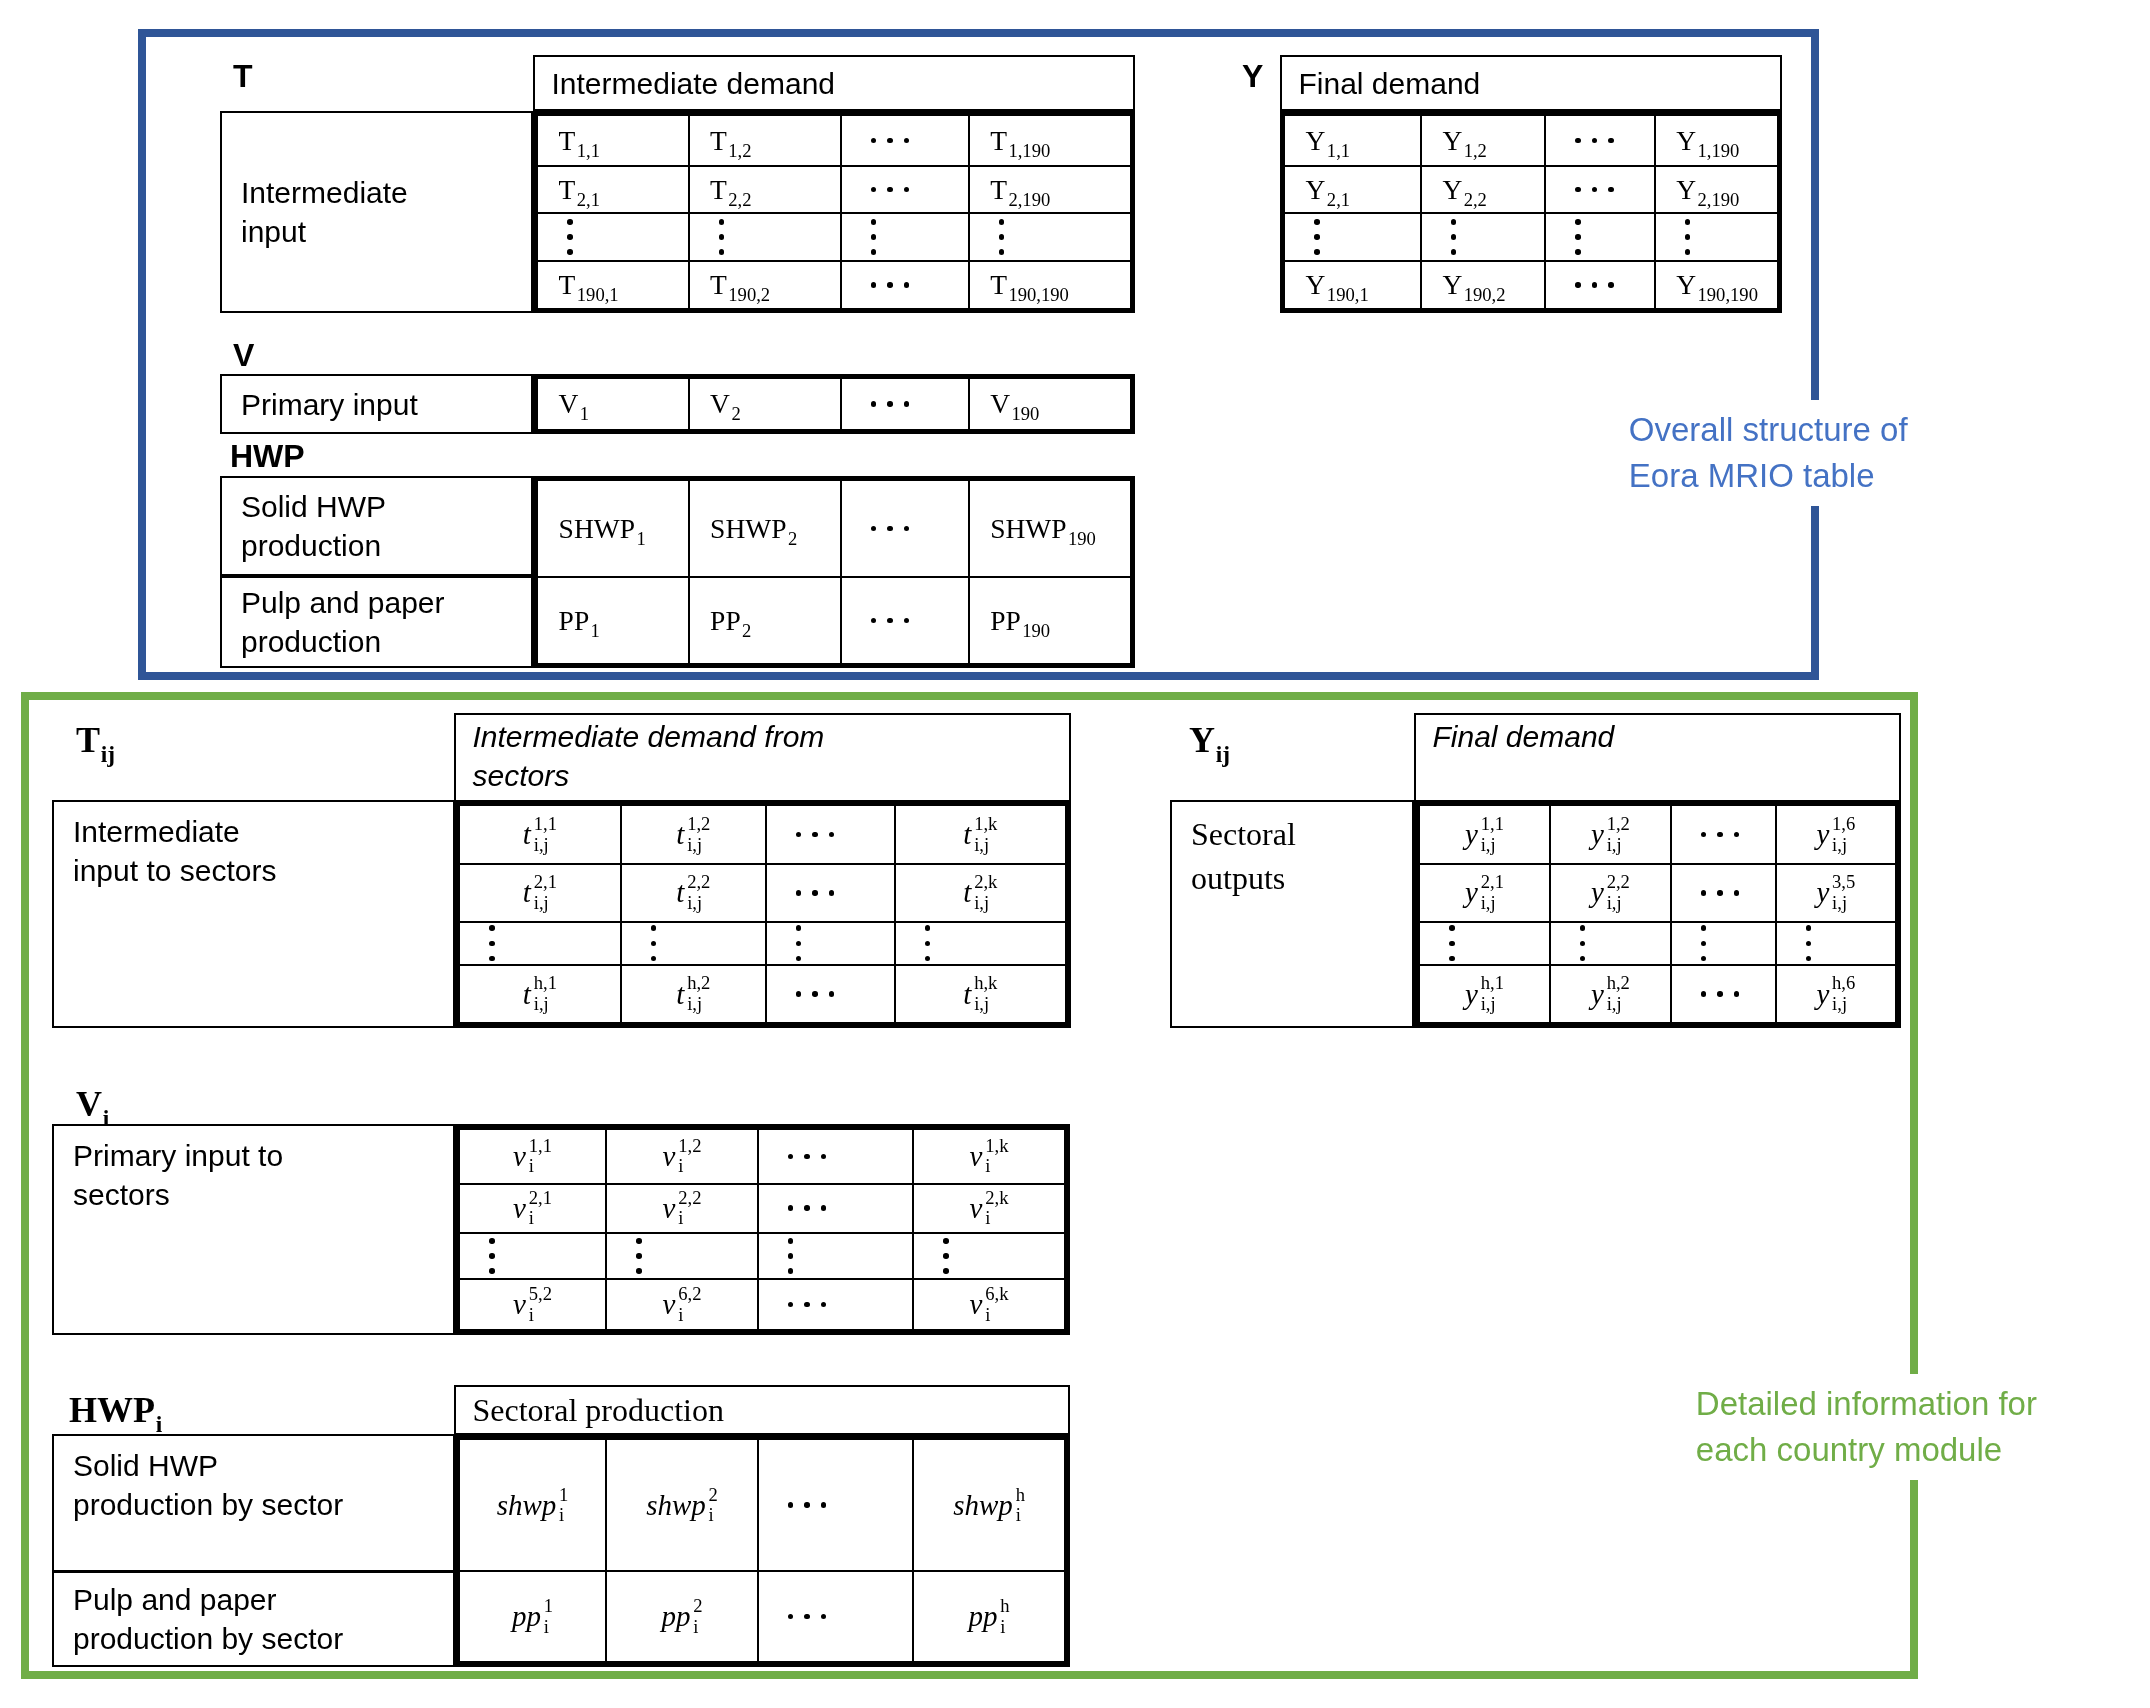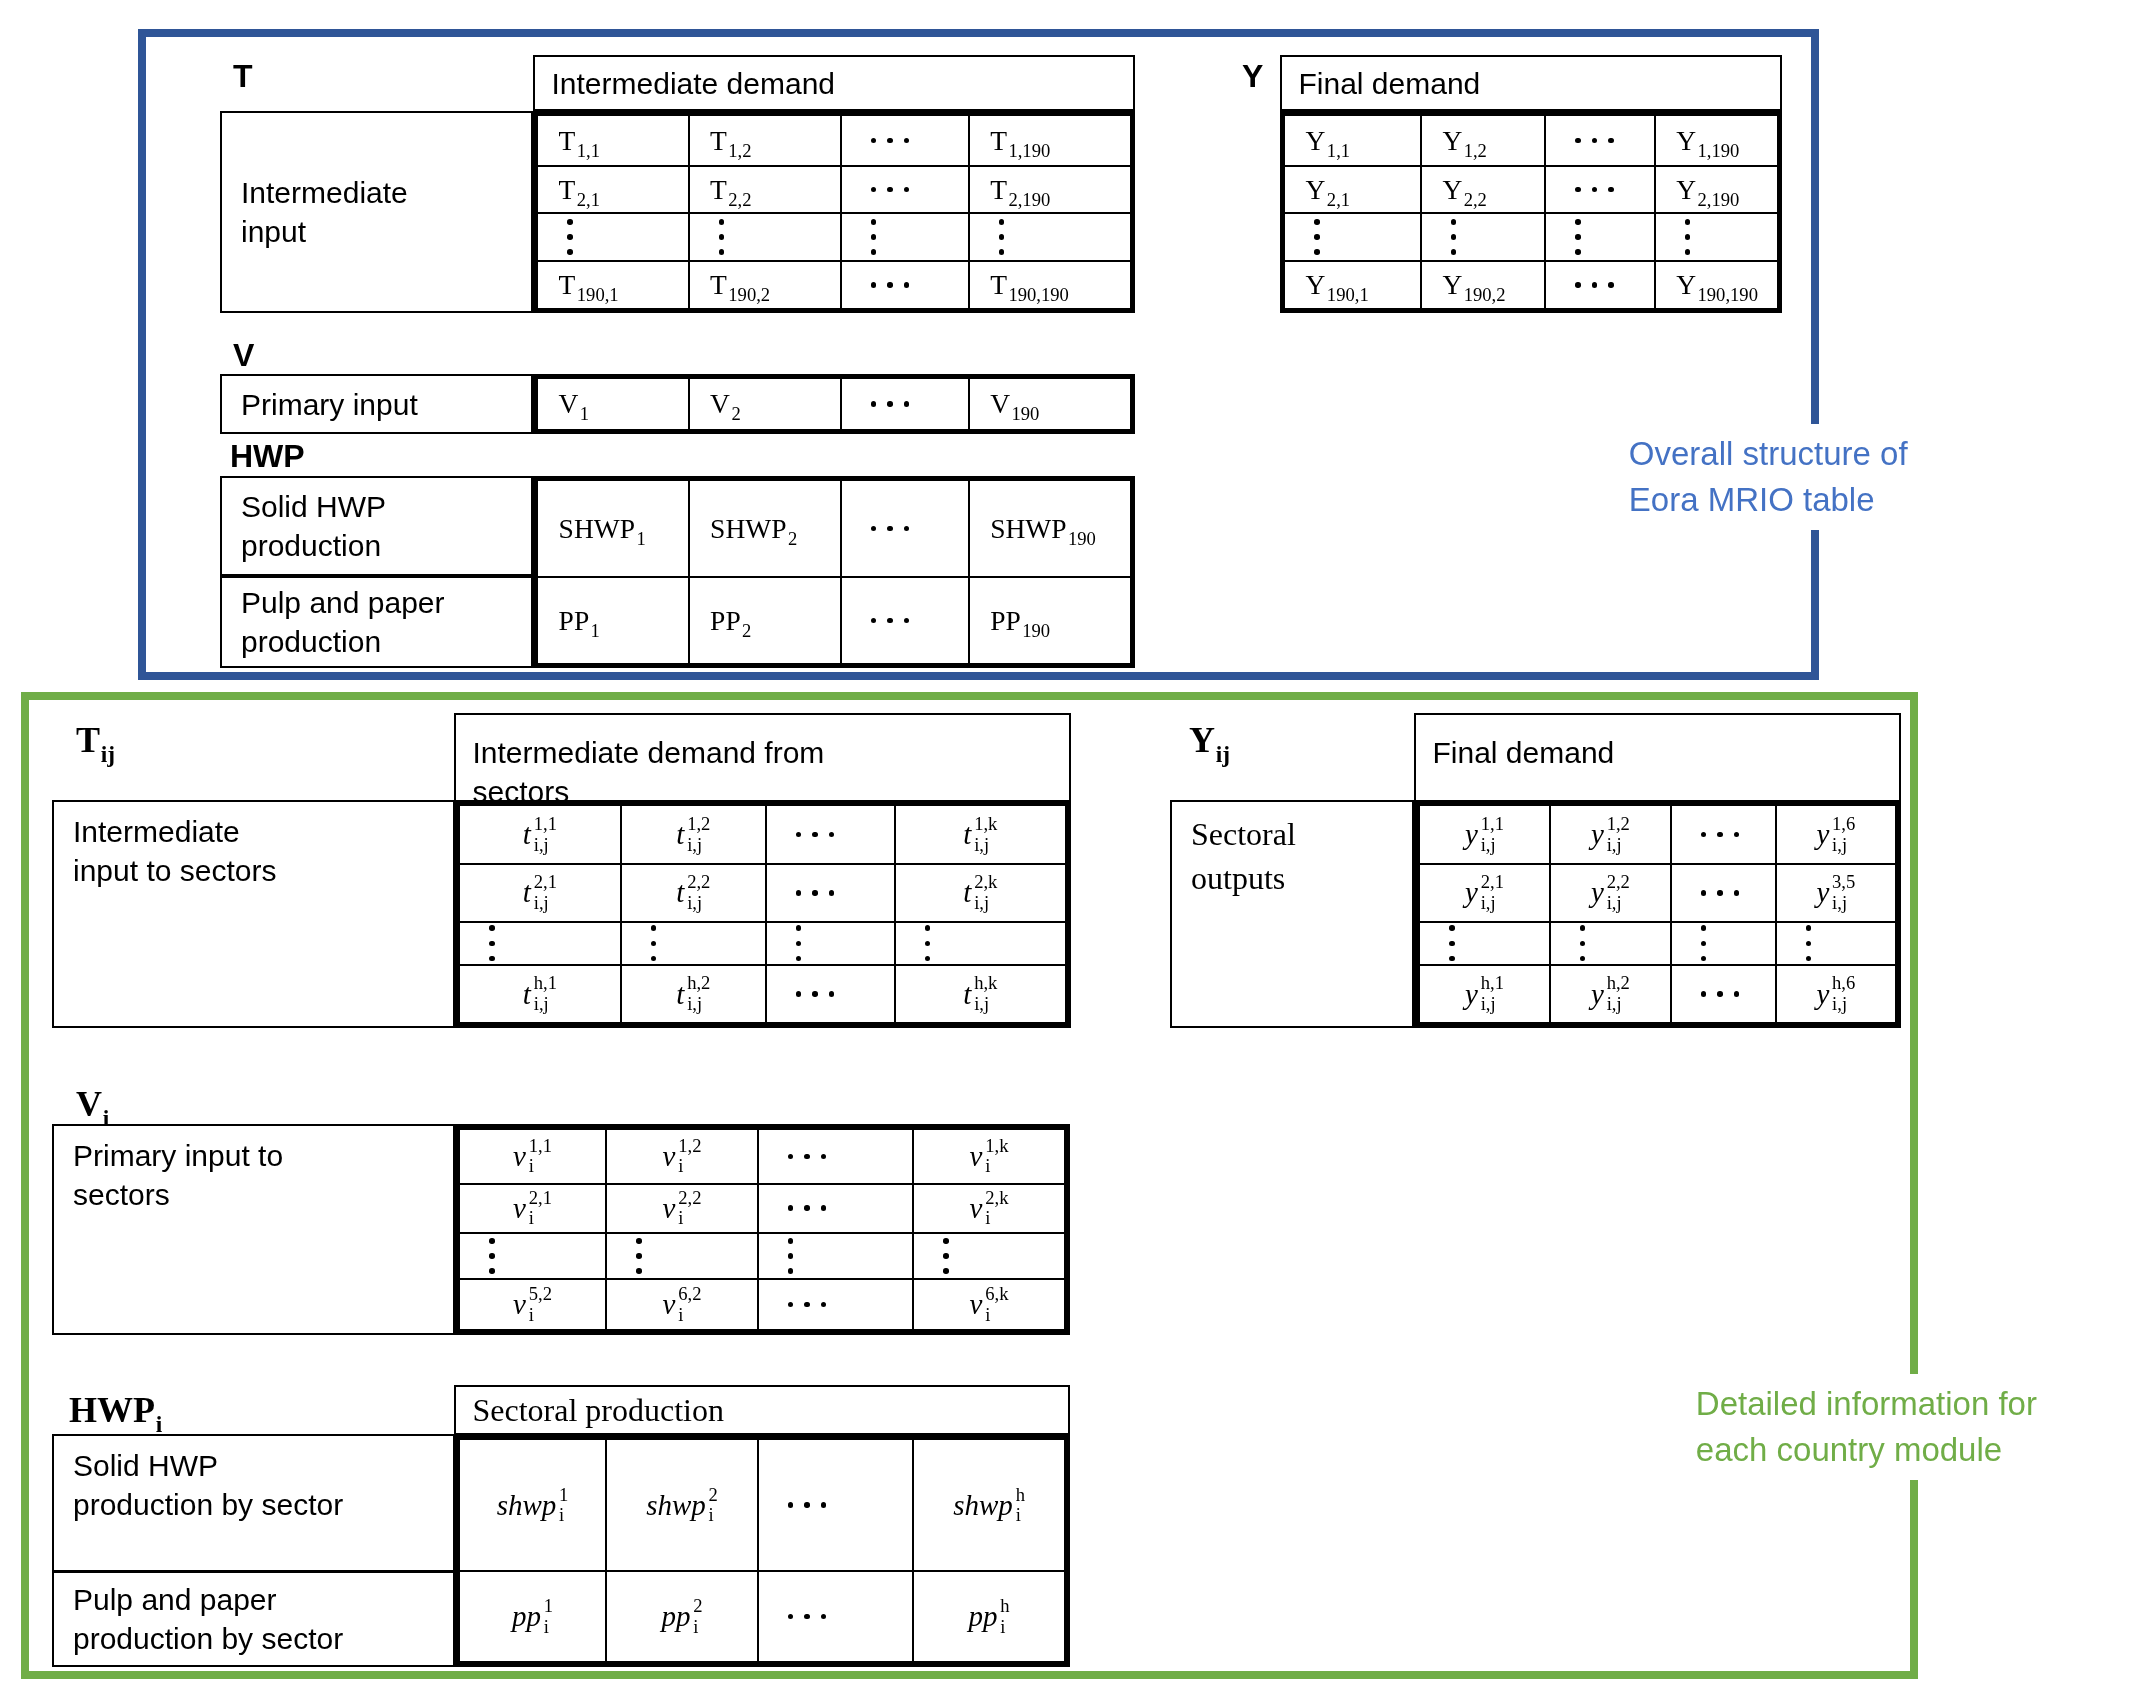--- a/index.html
+++ b/index.html
@@ -19,21 +19,21 @@
 
   .letter { position:absolute; font-weight:700; font-size:32px; white-space:nowrap; }
   .letter.serif { font-family:"Liberation Serif","DejaVu Serif",serif; font-size:36px; }
   .letter .msub { font-size:23.4px; transform:translateY(9.6px); display:inline-block; margin-left:0.7px; }
 
   .hdr {
     position:absolute; background:#fff; border:2.1px solid #000;
     display:flex; align-items:center; padding-left:16.5px;
     font-size:30px; line-height:39px;
   }
-  .hdr.top { align-items:flex-start; padding-top:18px; }
+  .hdr.top { align-items:flex-start; padding-top:2px;font-style:italic; }
   .hdr.serif { font-family:"Liberation Serif","DejaVu Serif",serif; font-size:32px; }
 
   .lbl {
     position:absolute; background:#fff; border:2.1px solid #000;
     display:flex; flex-direction:column; justify-content:center;
     padding-left:19px; font-size:30px; line-height:39px;
   }
   .lbl.top { justify-content:flex-start; padding-top:9.6px; }
   .lbl.serif { font-family:"Liberation Serif","DejaVu Serif",serif; font-size:32px; line-height:44px; }
 
@@ -61,21 +61,21 @@
     margin-left:2.8px; font-size:18.6px; line-height:20.6px; font-style:normal;
   }
   .hdots { display:inline-flex; gap:11px; align-items:center; }
   .vdots { display:inline-flex; flex-direction:column; gap:9.6px; }
   .hdots i, .vdots i { width:5.5px; height:5.5px; background:#000; border-radius:50%; display:block; }
 
   .note {
     position:absolute; z-index:5; background:#fff;
     font-size:33px; line-height:46px; padding:6.9px 2.8px; white-space:nowrap;
   }
-  #note-overall { left:1626px; top:424px;  color:#4472C4; }
+  #note-overall { left:1626px; top:400px;  color:#4472C4; }
   #note-detail  { left:1693px; top:1374px; color:#70AD47; }
 
   
   #t-letter      { left:233px;  top:58px; }
   #t-header      { left:533px;  top:55px;  width:602px; height:56px; }
   #t-rowlabel    { left:220px;  top:111px; width:313px; height:202px; }
   #grid-t        { left:533px;  top:111px; width:602px; height:202px; }
 
   #y-letter      { left:1242px; top:58px; }
   #y-header      { left:1280px; top:55px;  width:502px; height:56px; }

